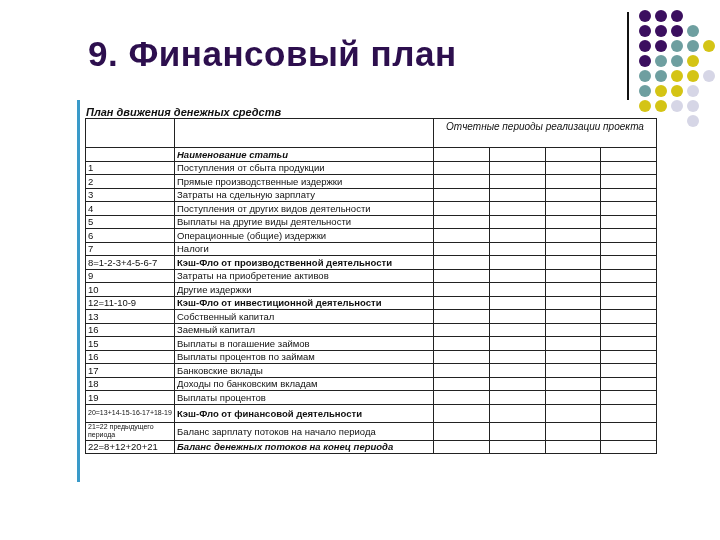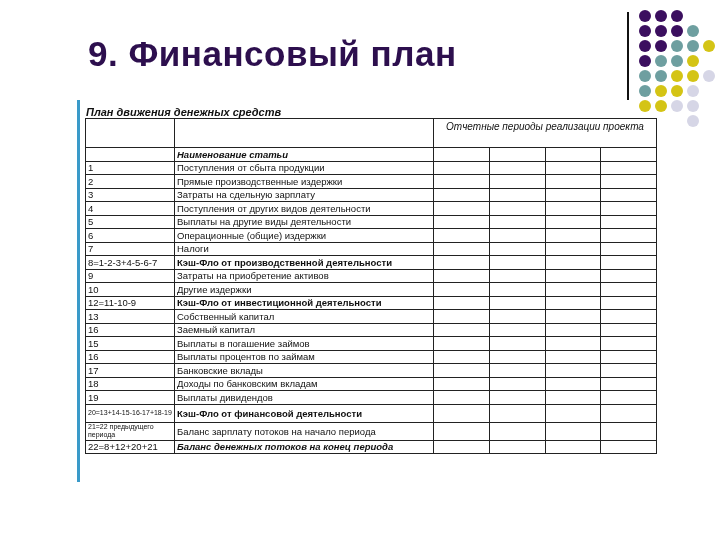--- a/index.html
+++ b/index.html
@@ -221,21 +221,21 @@
       <tr>
         <td class="c1">18</td>
         <td class="c2">Доходы по банковским вкладам</td>
         <td class="per"></td>
         <td class="per"></td>
         <td class="per"></td>
         <td class="per"></td>
       </tr>
       <tr>
         <td class="c1">19</td>
-        <td class="c2">Выплаты дивидендов</td>
+        <td class="c2">Выплаты процентов</td>
         <td class="per"></td>
         <td class="per"></td>
         <td class="per"></td>
         <td class="per"></td>
       </tr>
       <tr class="tall">
         <td class="c1 small">20=13+14-15-16-17+18-19</td>
         <td class="c2 bold">Кэш-Фло от финансовой деятельности</td>
         <td class="per"></td>
         <td class="per"></td>

